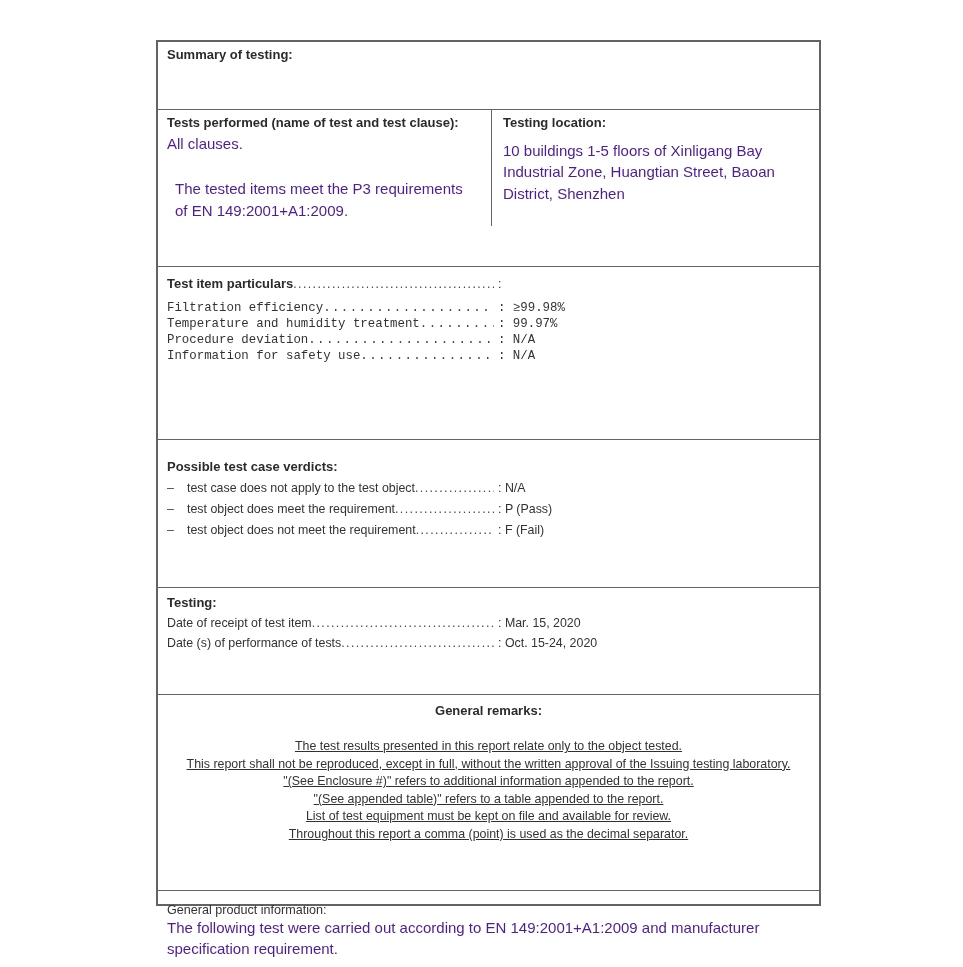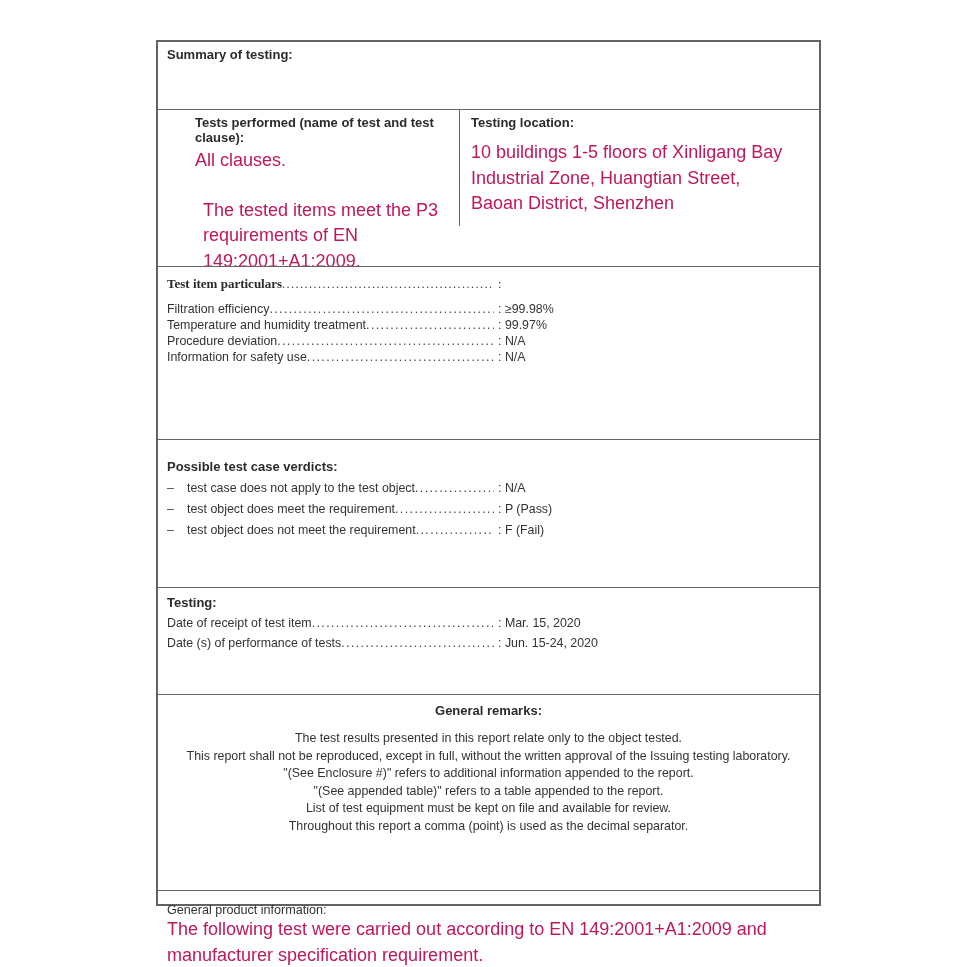--- a/index.html
+++ b/index.html
@@ -8,63 +8,63 @@
 
   .report-table {
     position:absolute; left:156px; top:40px; width:665px; height:866px;
     border:2px solid #636363; background:#fff;
     display:flex; flex-direction:column;gap:40px;
   }
   .row { border-top:1.6px solid #636363; padding:4px 9px; flex:0 0 auto; }
   .row.first { border-top:none; }
 
   .h-bold { font-size:13px; font-weight:bold; color:#2b2b2b; }
-  .body-txt { font-size:18px; line-height:1.42; color:#be185d; }
+  .body-txt { font-size:15px; line-height:1.42; color:#4c1d95; }
 
   
   .r1 { height:27px; padding-top:5px; }
 
   
   .r2 { height:117px; padding:0; display:flex; }
-  .cell-left { width:274px; border-right:1.6px solid #636363; padding:5px 9px;margin-left:28px; }
+  .cell-left { width:334px; border-right:1.6px solid #636363; padding:5px 9px; }
   .cell-right { flex:1; padding:5px 11px; }
   .all-clauses { margin-top:3px; }
   .tested-items { margin-top:24px; padding-left:8px; max-width:300px; }
   .address { margin-top:10px; max-width:322px; }
 
   
   .dotline { display:flex; align-items:baseline; font-size:12.4px; color:#333; }
   .dl-left { display:flex; align-items:baseline; width:327px; flex:0 0 auto; overflow:hidden; }
   .dl-label { white-space:nowrap; flex:0 0 auto; }
   .dl-label.bold { font-size:13px; font-weight:bold; color:#2b2b2b; }
   .dots { flex:1 1 auto; overflow:hidden; white-space:nowrap; height:1em; }
   .dots::after {
     content:"....................................................................................................................................................";
     letter-spacing:1.4px; color:#444; font-size:12.4px;
   }
   .dl-value { padding-left:4px; white-space:nowrap; }
   .bullet { width:20px; flex:0 0 auto; color:#444; }
 
   
   .r3 { height:133px; padding-top:9px; }
-  .r3 .heading-line { margin-bottom:10px;font-family:Liberation Serif, serif; }
-  .r3 .dotline + .dotline { margin-top:2px; }
+  .r3 .heading-line { margin-bottom:10px; }
+  .r3 .dotline + .dotline { margin-top:2px;font-family:Liberation Mono, monospace; }
   .r3 .gap { margin-top:6px; }
 
   
   .r4 { height:108px; padding-top:19px; }
   .r4 .dotline { margin-top:7px; }
 
   
   .r5 { height:67px; padding-top:7px; }
   .r5 .dotline { margin-top:6px; }
 
   
   .r6 { height:156px; padding-top:8px;text-align:center; }
-  .remarks-lines { margin-top:12px; }
+  .remarks-lines { margin-top:20px;text-decoration:underline; }
   .remarks-lines .ln { font-size:12.4px; line-height:17.6px; color:#333; }
 
   
   .r7 { flex:1 1 auto; padding-top:12px; }
   .gpi-title { font-size:12.6px; font-weight:normal; color:#333; }
   .gpi-body { max-width:640px; }
 </style>
 </head>
 <body>
 
@@ -168,21 +168,21 @@
         <span class="dots"></span>
       </div>
       <span class="dl-value">: Mar. 15, 2020</span>
     </div>
 
     <div class="dotline">
       <div class="dl-left">
         <span class="dl-label">Date (s) of performance of tests</span>
         <span class="dots"></span>
       </div>
-      <span class="dl-value">: Jun. 15-24, 2020</span>
+      <span class="dl-value">: Oct. 15-24, 2020</span>
     </div>
   </div>
 
   <div class="row r6">
     <div class="h-bold">General remarks:</div>
     <div class="remarks-lines">
       <div class="ln">The test results presented in this report relate only to the object tested.</div>
       <div class="ln">This report shall not be reproduced, except in full, without the written approval of the Issuing testing laboratory.</div>
       <div class="ln">"(See Enclosure #)" refers to additional information appended to the report.</div>
       <div class="ln">"(See appended table)" refers to a table appended to the report.</div>

